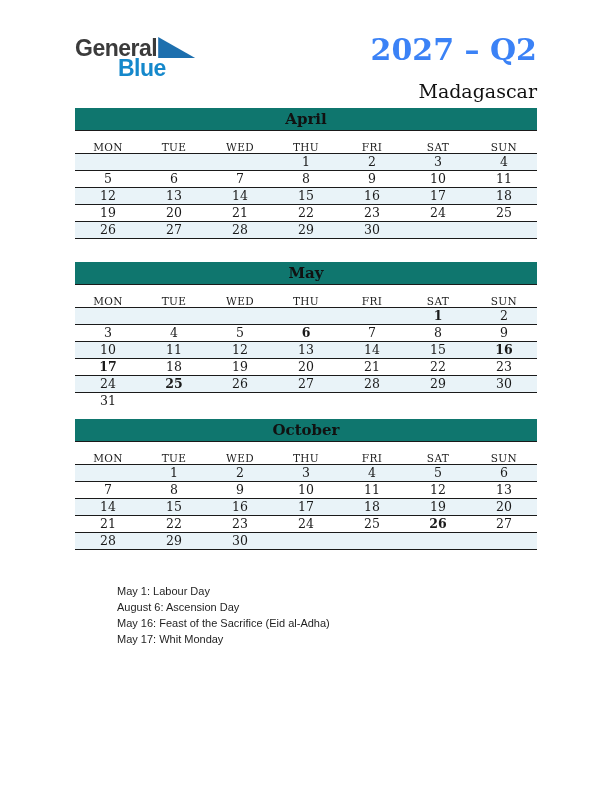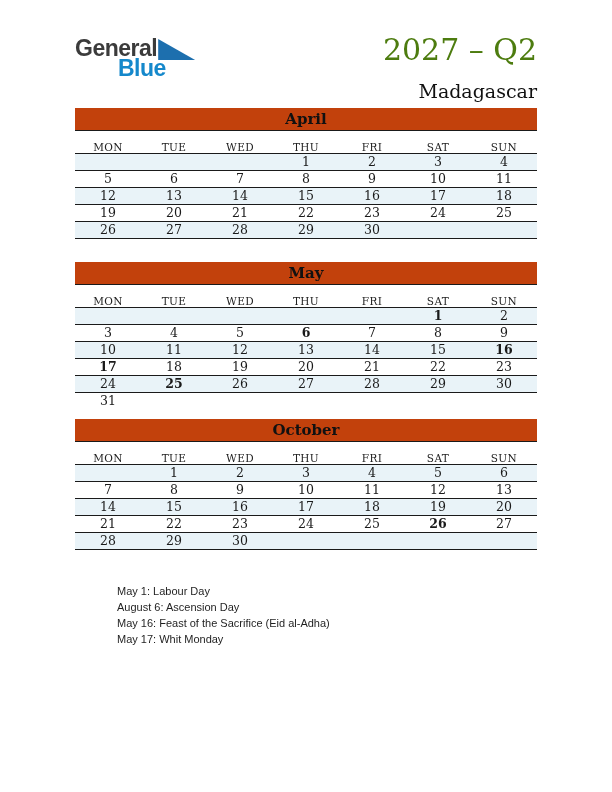--- a/index.html
+++ b/index.html
@@ -7,45 +7,45 @@
   body {
     width: 612px; height: 792px;
     position: relative;
     overflow: hidden;
     font-family: "DejaVu Serif", serif;
     color: #1a1a1a;
   }
 
   
   .logo { position: absolute; left: 75px; top: 37px; font-family: "Liberation Sans", sans-serif; }
-  .logo-line1 { display: flex; align-items: flex-end; }
+  .logo-line1 { display: flex; align-items: flex-start; }
   .logo-general { font-size: 23px; font-weight: 600; color: #3b3b3b; letter-spacing: -0.5px; line-height: 1; }
   .logo-triangle {
     width: 37px; height: 21px; margin-left: 1px;
     background: #1d6fae;
     clip-path: polygon(0 0, 0 100%, 100% 100%);
   }
   .logo-blue { font-size: 23px; font-weight: 600; color: #1588cb; letter-spacing: -0.5px; line-height: 1; margin: -3px 0 8px 43px; }
 
   
   .title-block { position: absolute; right: 75px; top: 33px; text-align: right; }
-  .page-title { font-size: 30px; font-weight: 400; color: #4d7c0f; line-height: 1.15; }
+  .page-title { font-size: 30px; font-weight: 700; color: #3b82f6; line-height: 1.15; }
   .page-subtitle { font-size: 19px; color: #111; line-height: 1.2; margin-top: 12px; }
 
   
   .month-block { position: absolute; left: 75px; width: 462px; }
   #month-0 { top: 108px; }
   #month-1 { top: 262px; }
   #month-2 { top: 419px; }
 
   table.cal { border-collapse: collapse; width: 462px; table-layout: fixed; }
   table.cal td { text-align: center; vertical-align: middle; }
 
   tr.band-row td {
-    background: #c2410c;
+    background: #0f766e;
     height: 22px;
     font-weight: bold;
     font-size: 15px;
     color: #111;
     border-bottom: 1px solid #1a1a1a;
   }
   tr.dow-row td {
     height: 17px;
     font-size: 10.5px;
     letter-spacing: 0.4px;

